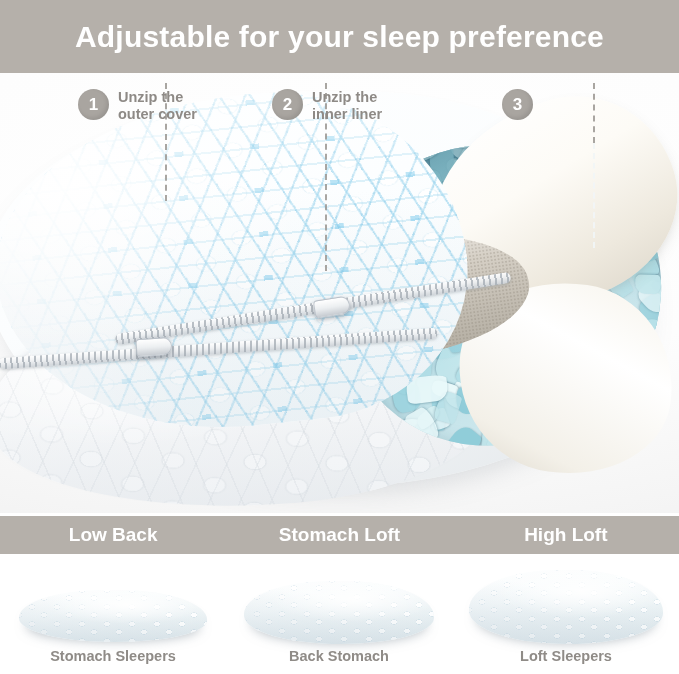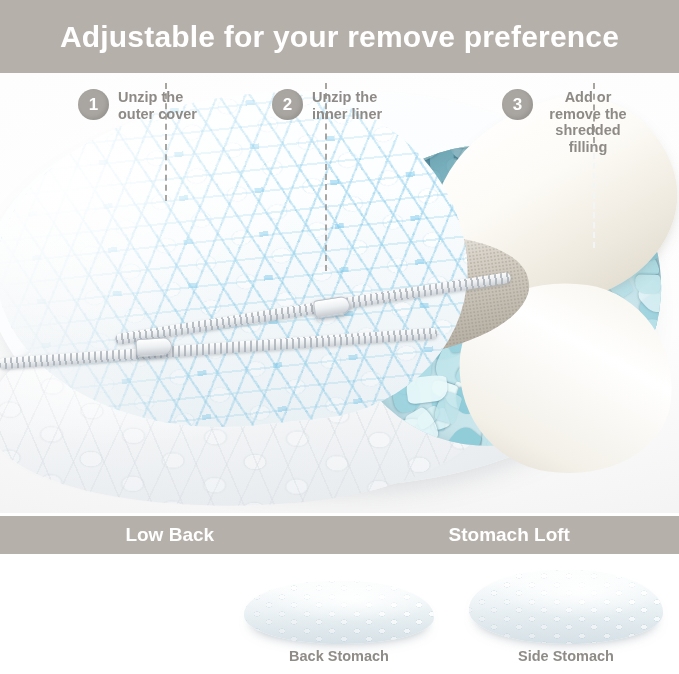--- a/index.html
+++ b/index.html
@@ -303,21 +303,21 @@
     font-size:14.5px;
     font-weight:bold;
   }
 </style>
 </head>
 <body>
 
 <div class="page">
 
   <div class="header">
-    <div class="header-title">Adjustable for your remove preference</div>
+    <div class="header-title">Adjustable for your sleep preference</div>
   </div>
 
   <div class="scene">
     <div class="scene-bg"></div>
 
     <div class="pillow">
 
       <div class="body-main"></div>
 
       <div class="panel-front">
@@ -710,54 +710,62 @@
       <div class="step-text">Unzip the
 outer cover</div>
     </div>
     <div class="step" id="step2">
       <div class="step-badge">2</div>
       <div class="step-text">Unzip the
 inner liner</div>
     </div>
     <div class="step" id="step3">
       <div class="step-badge">3</div>
-      <div class="step-text">Add or
-remove the
-shredded
-filling</div>
     </div>
   </div>
 
   <div class="loft-bar">
     <div class="loft-cell">
       <span class="loft-label">Low Back</span>
     </div>
     <div class="loft-cell">
       <span class="loft-label">Stomach Loft</span>
     </div>
+    <div class="loft-cell">
+      <span class="loft-label">High Loft</span>
+    </div>
   </div>
 
   <div class="thumbs">
 
+    <div class="thumb-cell" id="cell1">
+      <div class="mini-wrap">
+        <div class="mini" id="mini1">
+          <div class="mini-tex"></div>
+          <div class="mini-shade"></div>
+        </div>
+      </div>
+      <div class="sleeper-label">Stomach Sleepers</div>
+    </div>
 
     <div class="thumb-cell" id="cell2">
       <div class="mini-wrap">
         <div class="mini" id="mini2">
           <div class="mini-tex"></div>
           <div class="mini-shade"></div>
         </div>
       </div>
       <div class="sleeper-label">Back Stomach</div>
     </div>
 
     <div class="thumb-cell" id="cell3">
       <div class="mini-wrap">
         <div class="mini" id="mini3">
           <div class="mini-tex"></div>
           <div class="mini-shade"></div>
         </div>
       </div>
-      <div class="sleeper-label">Side Stomach</div>
+      <div class="sleeper-label">Loft Sleepers</div>
     </div>
 
   </div>
 
 </div>
 
 </body></html>

